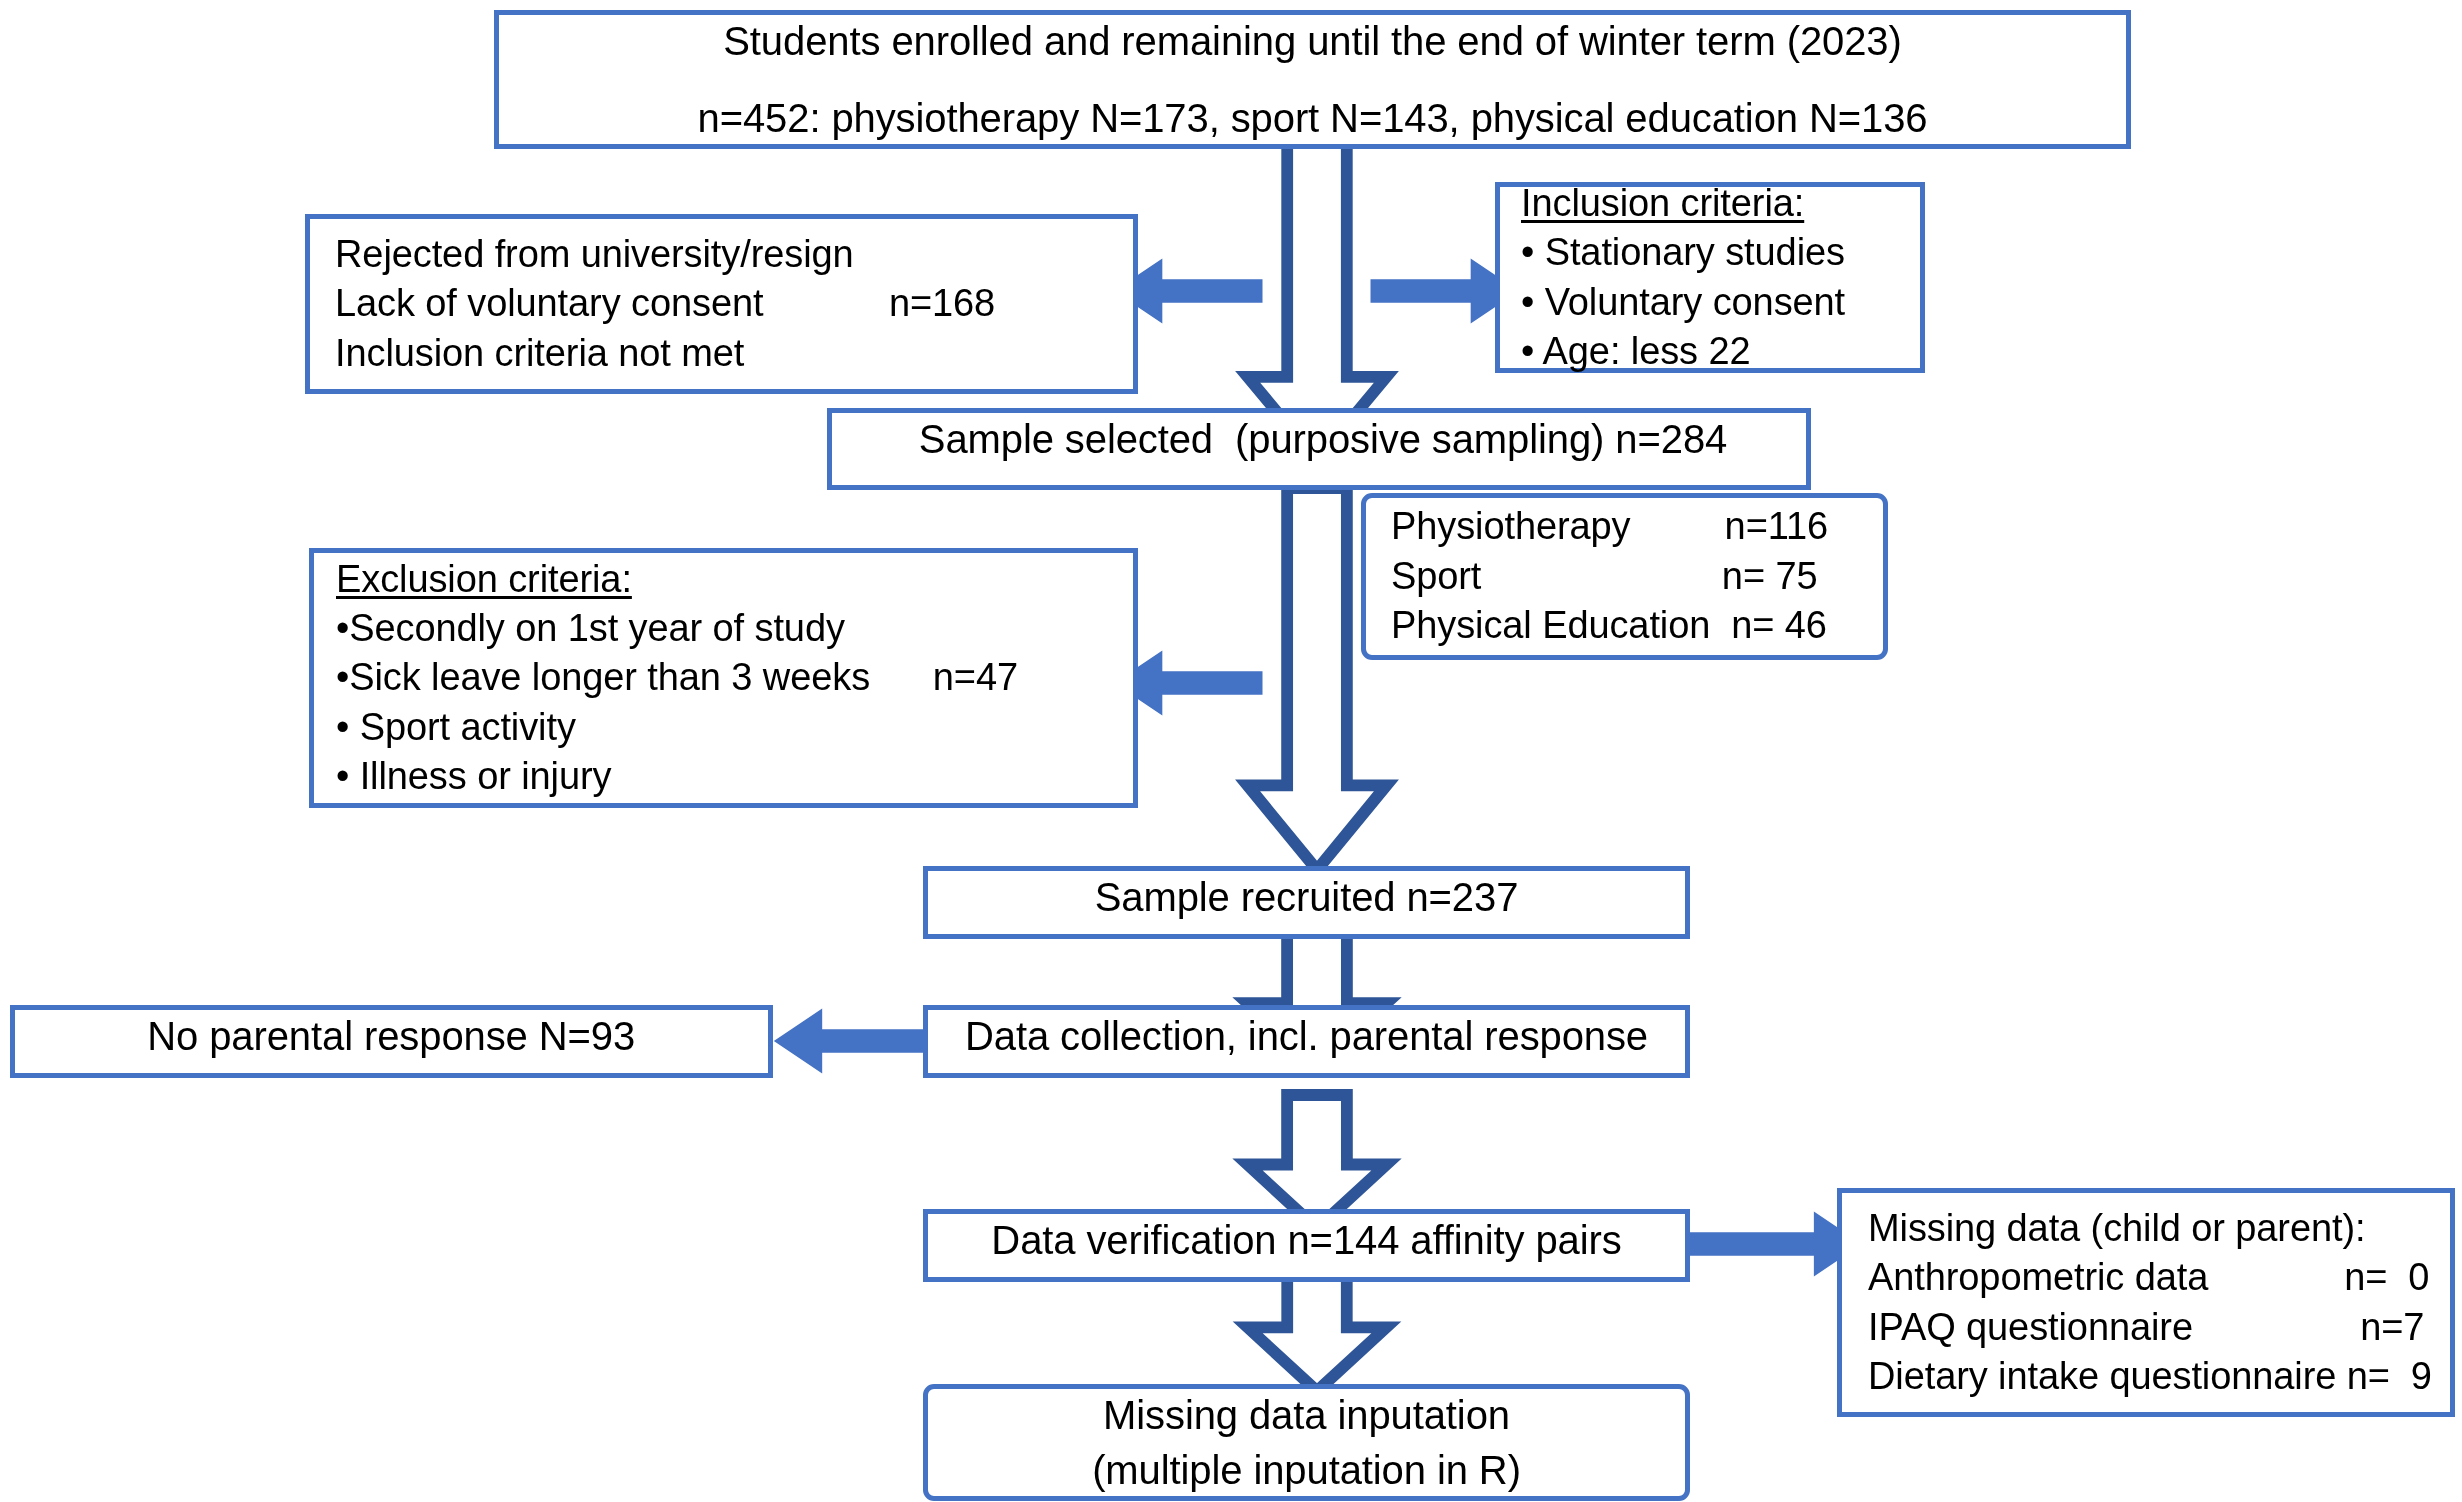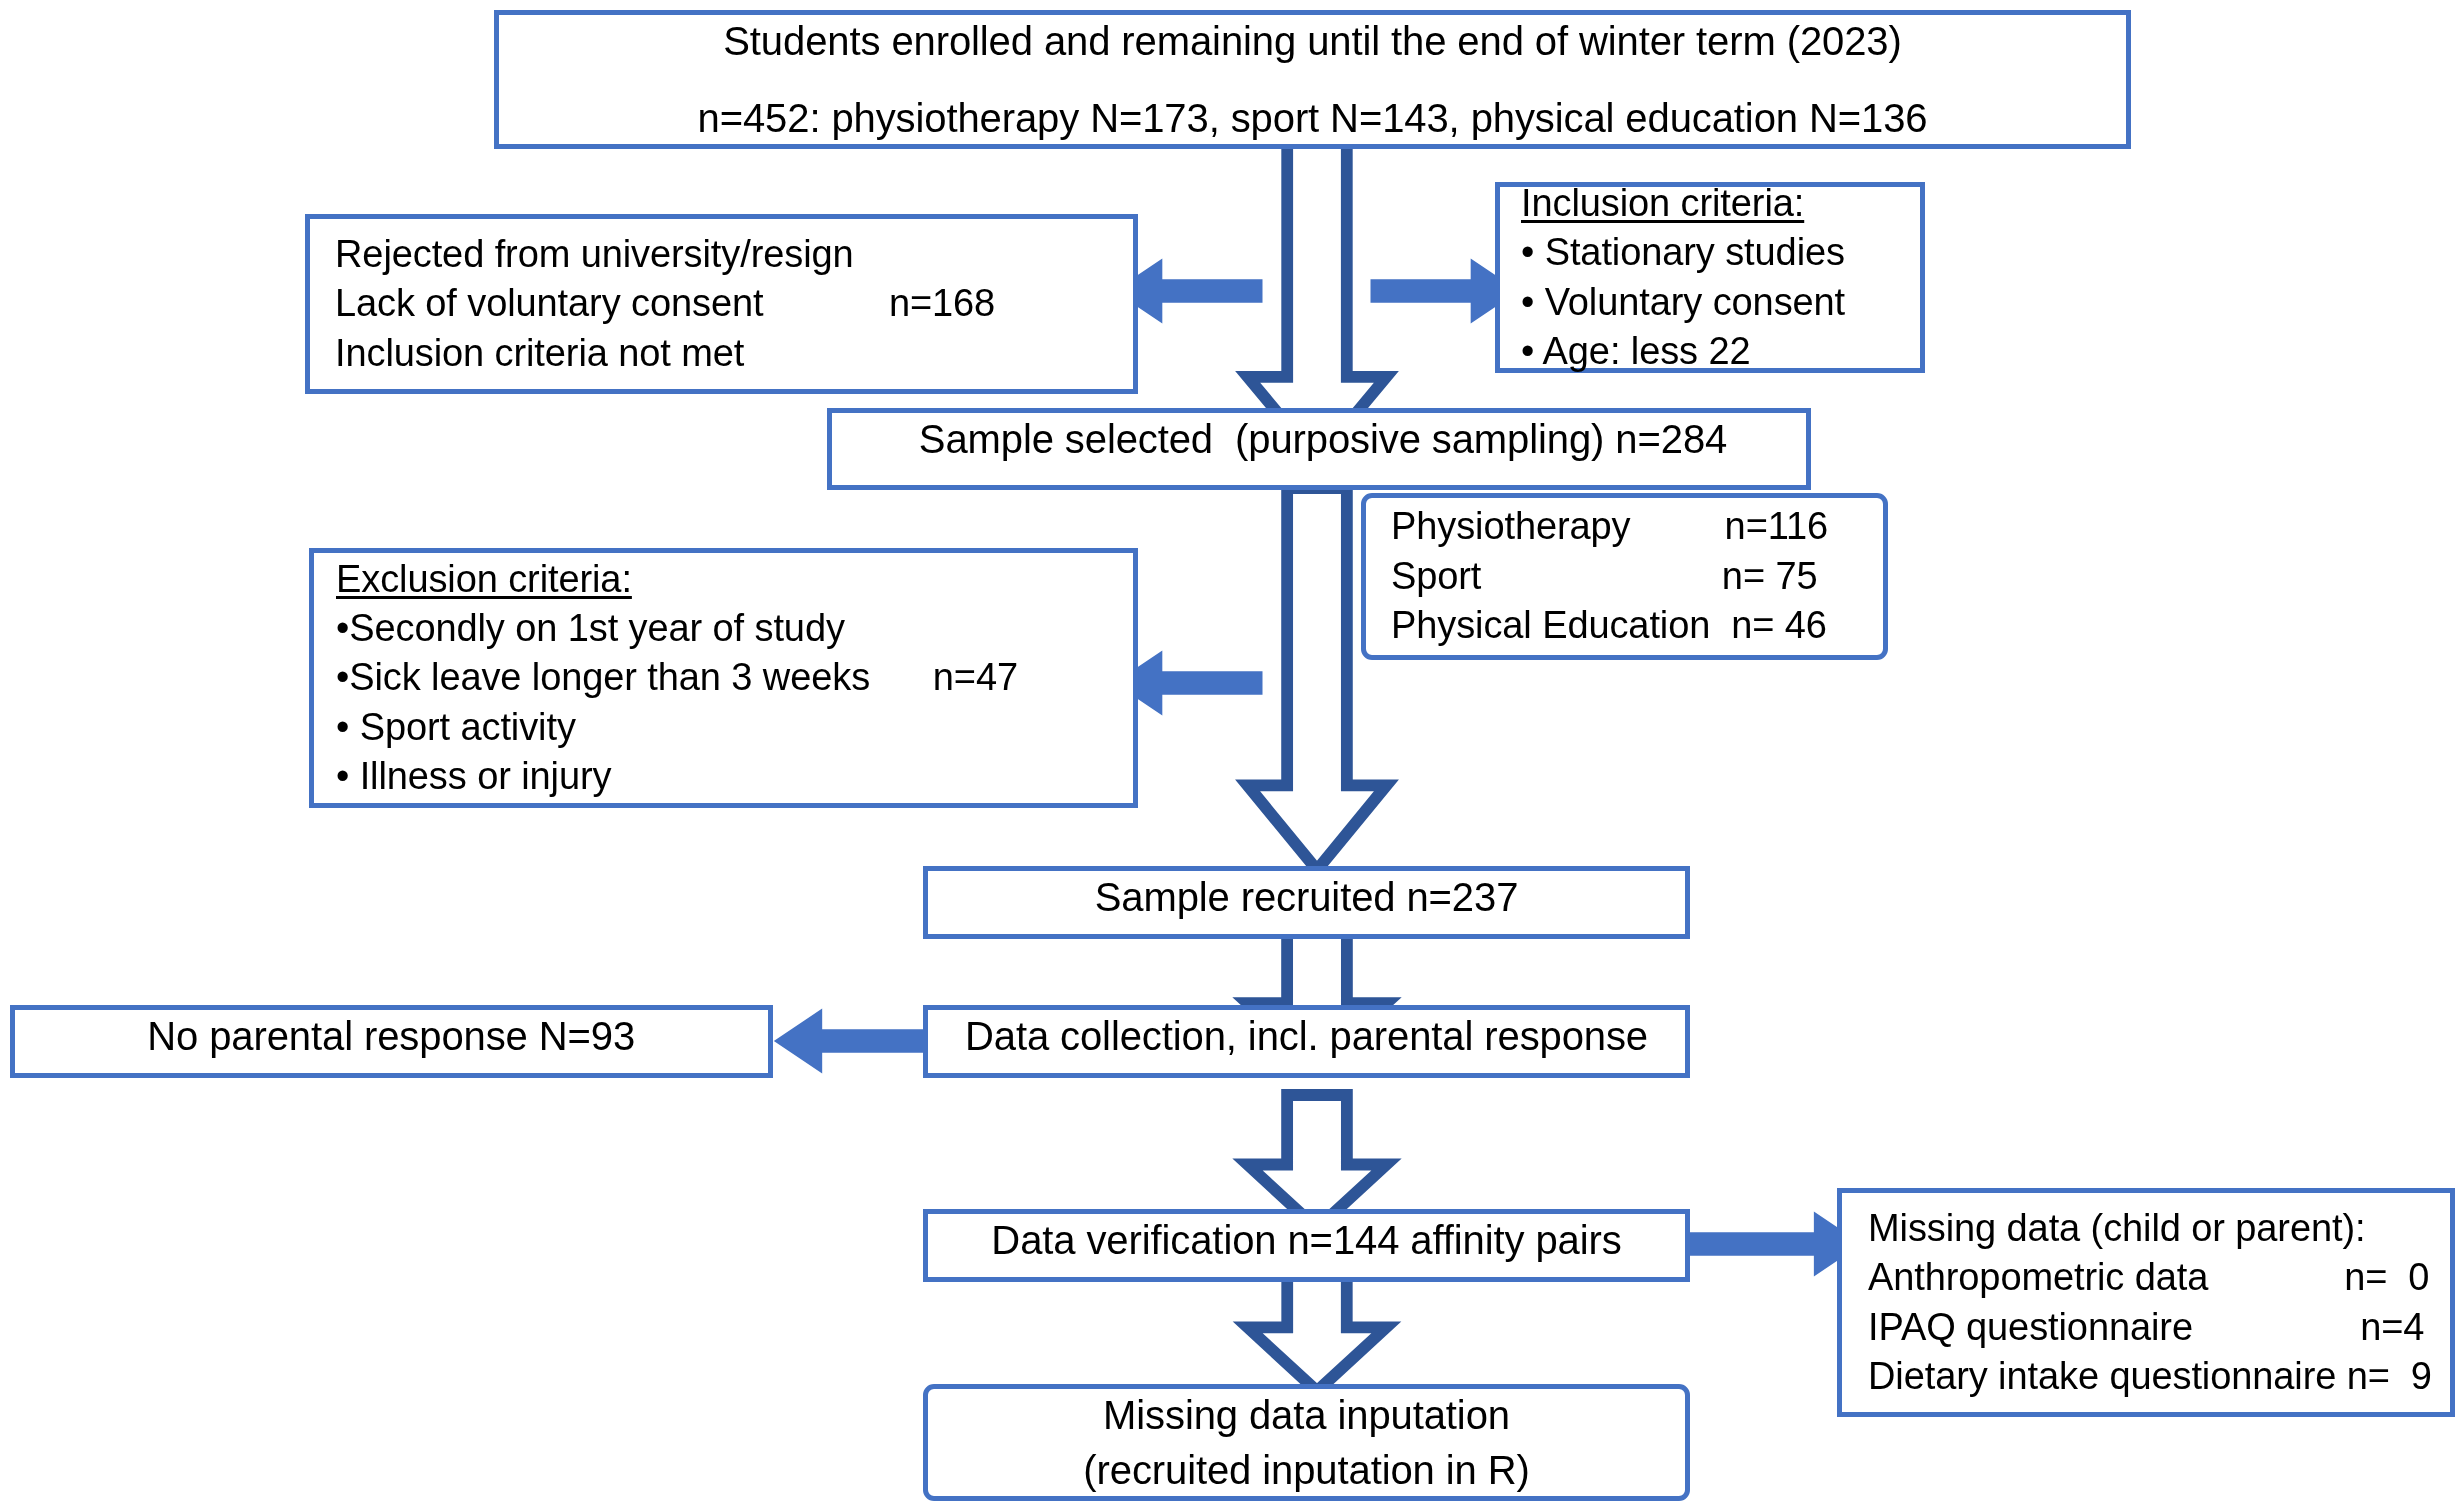--- a/index.html
+++ b/index.html
@@ -150,23 +150,23 @@
     <div class="line big">Data collection, incl. parental response</div>
   </div>
 
   <div class="box center" style="left:923px; top:1209px; width:767px; height:73px;">
     <div class="line big">Data verification n=144 affinity pairs</div>
   </div>
 
   <div class="box left" style="left:1837px; top:1188px; width:618px; height:229px; padding-left:26px;">
     <div class="line">Missing data (child or parent):</div>
     <div class="line">Anthropometric data             n=  0</div>
-    <div class="line">IPAQ questionnaire                n=4</div>
+    <div class="line">IPAQ questionnaire                n=7</div>
     <div class="line">Dietary intake questionnaire n=  9</div>
   </div>
 
   <div class="box center" style="left:923px; top:1384px; width:767px; height:117px;border-radius:11px;">
     <div class="line big">Missing data inputation</div>
-    <div class="line big">(recruited inputation in R)</div>
+    <div class="line big">(multiple inputation in R)</div>
   </div>
 
 </div>
 
 
 </body></html>

